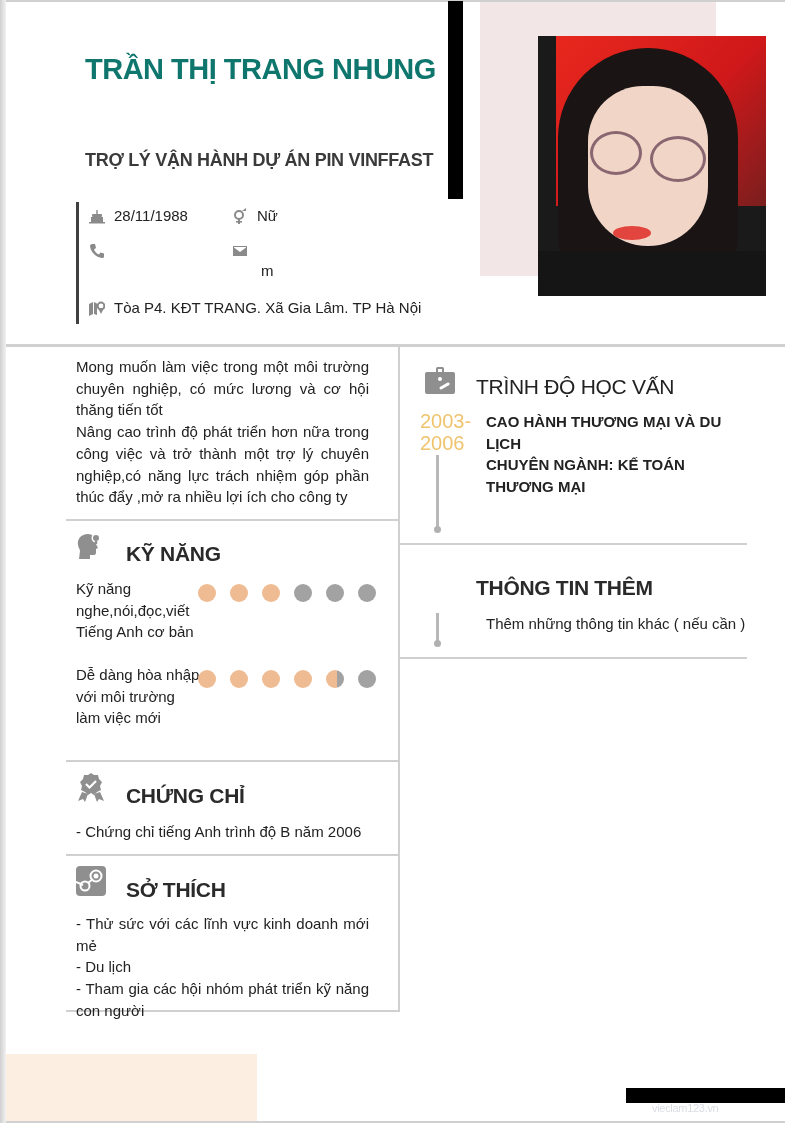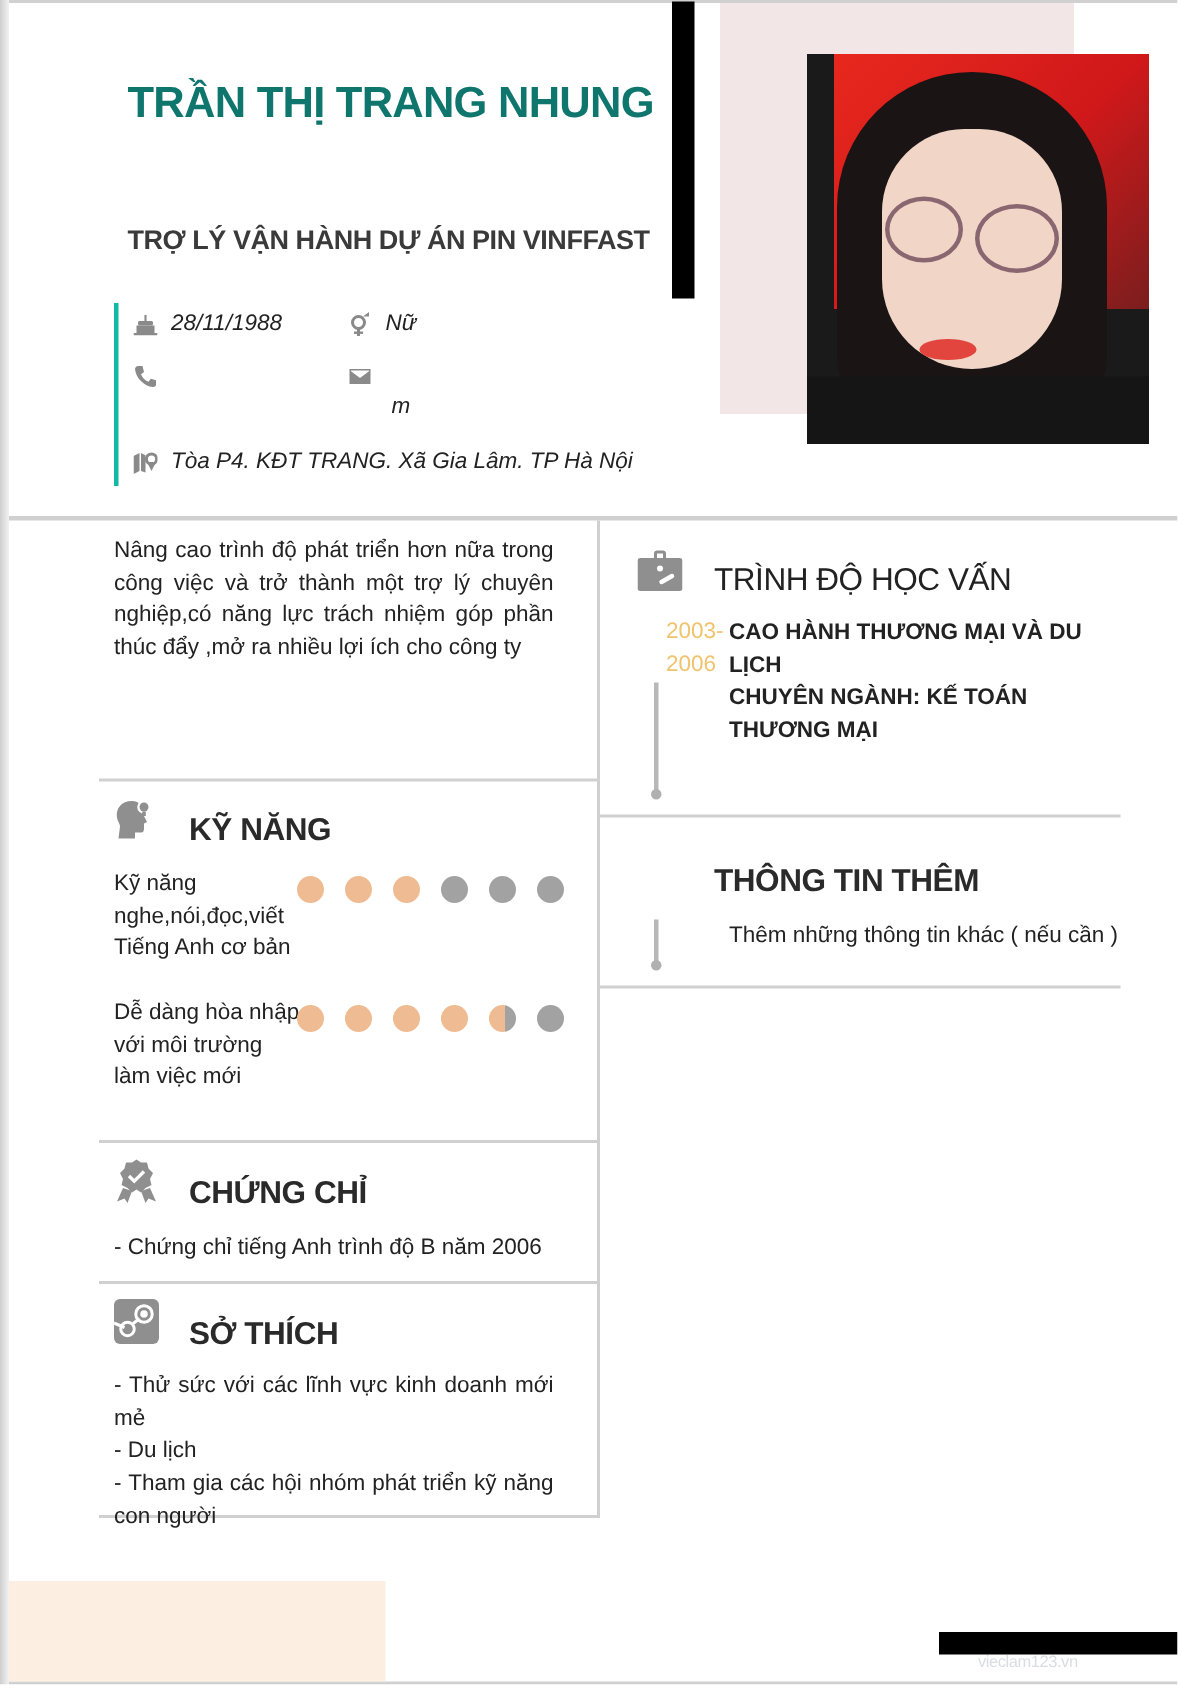--- a/index.html
+++ b/index.html
@@ -15,21 +15,21 @@
   .pink-block { position: absolute; left: 480px; top: 2px; width: 236px; height: 274px; background: #f3e6e7; }
   .photo { position: absolute; left: 538px; top: 36px; width: 228px; height: 260px; overflow: hidden; background: #1a1a1a; }
   .photo .bg-red { position: absolute; left: 18px; top: 0; width: 210px; height: 170px; background: linear-gradient(135deg, #e8281e 0%, #d0181a 55%, #7a1e1e 100%); }
   .photo .hair { position: absolute; left: 20px; top: 12px; width: 180px; height: 230px; border-radius: 90px 90px 40px 40px; background: #1b1414; }
   .photo .face { position: absolute; left: 50px; top: 50px; width: 120px; height: 160px; border-radius: 55px 55px 60px 60px; background: #f1d6c8; }
   .photo .glasses-l { position: absolute; left: 52px; top: 95px; width: 52px; height: 44px; border: 3px solid #8a6670; border-radius: 50%; }
   .photo .glasses-r { position: absolute; left: 112px; top: 100px; width: 56px; height: 46px; border: 3px solid #8a6670; border-radius: 50%; }
   .photo .lips { position: absolute; left: 75px; top: 190px; width: 38px; height: 14px; border-radius: 50%; background: #e2453e; }
   .photo .shirt { position: absolute; left: 0; top: 215px; width: 228px; height: 45px; background: #151515; }
 
-  .contact-block { position: absolute; left: 76px; top: 202px; width: 360px; height: 122px; border-left: 3px solid #14b8a6; font-style: italic; }
+  .contact-block { position: absolute; left: 76px; top: 202px; width: 360px; height: 122px; border-left: 3px solid #404040; }
   .c-item { position: absolute; display: flex; align-items: center; font-size: 15px; color: #222; }
   .c-item svg { width: 16px; height: 16px; fill: #8a8a8a; margin-right: 9px; }
 
   .hr-main { position: absolute; left: 6px; top: 344px; width: 779px; height: 3px; background: #d0d0d0; }
   .left-col-line { position: absolute; left: 398px; top: 347px; width: 2px; height: 665px; background: #d0d0d0; }
   .hr { position: absolute; height: 2px; background: #d0d0d0; }
 
   .objective { position: absolute; left: 76px; top: 356px; width: 293px; font-size: 15px; line-height: 21.7px; color: #222; text-align: justify; }
 
   .section-head { position: absolute; display: flex; align-items: center; }
@@ -37,21 +37,21 @@
   .section-title { position: absolute; font-size: 21px; font-weight: bold; color: #2a2a2a; letter-spacing: -0.3px; }
 
   .skill-label { position: absolute; left: 76px; font-size: 15px; line-height: 21.7px; color: #222; }
   .dots { position: absolute; left: 198px; display: flex; gap: 14px; }
   .dot { width: 18px; height: 18px; border-radius: 50%; background: #a2a2a2; }
   .dot.on { background: #eebb92; }
   .dot.half { background: linear-gradient(to right, #eebb92 0%, #eebb92 60%, #a2a2a2 60%); }
 
   .body-text { position: absolute; left: 76px; font-size: 15px; line-height: 21.7px; color: #222; }
 
-  .edu-years { position: absolute; left: 444px; top: 410px; font-size: 15px; line-height: 22px; color: #f0c46e; }
+  .edu-years { position: absolute; left: 420px; top: 410px; font-size: 20px; line-height: 22px; color: #f0c46e; }
   .timeline-line { position: absolute; width: 3px; background: #b8b8b8; }
   .timeline-dot { position: absolute; width: 7px; height: 7px; border-radius: 50%; background: #b0b0b0; }
   .edu-text { position: absolute; left: 486px; top: 411px; width: 260px; font-size: 15px; line-height: 21.7px; font-weight: bold; color: #222; }
   .extra-text { position: absolute; left: 486px; top: 615px; font-size: 15px; color: #222; }
 
   .peach-block { position: absolute; left: 6px; top: 1054px; width: 251px; height: 67px; background: #fdeee2; }
   .black-bar-h { position: absolute; left: 626px; top: 1088px; width: 159px; height: 15px; background: #000; }
   .watermark { position: absolute; left: 652px; top: 1102px; font-size: 11px; color: #d9dde2; letter-spacing: -0.3px; }
 </style>
 </head>
@@ -119,20 +119,21 @@
 <div class="hr-main"></div>
 <div class="left-col-line"></div>
 <div class="hr" style="left:66px; top:519px; width:333px;"></div>
 <div class="hr" style="left:66px; top:760px; width:333px;"></div>
 <div class="hr" style="left:66px; top:854px; width:333px;"></div>
 <div class="hr" style="left:66px; top:1010px; width:333px;"></div>
 <div class="hr" style="left:400px; top:543px; width:347px;"></div>
 <div class="hr" style="left:400px; top:657px; width:347px;"></div>
 
 <div class="objective">
+  <div>Mong muốn làm việc trong một môi trường chuyên nghiệp, có mức lương và cơ hội thăng tiến tốt</div>
   <div>Nâng cao trình độ phát triển hơn nữa trong công việc và trở thành một trợ lý chuyên nghiệp,có năng lực trách nhiệm góp phần thúc đẩy ,mở ra nhiều lợi ích cho công ty</div>
 </div>
 
 <div class="section-head" style="left:76px; top:530px;">
   <svg viewBox="0 0 30 30">
       <path d="M12 4 C5 4 1 9 2 15 C2.5 18 4 19 4 21 L3 29 L14 29 L14 25 L18 25 C19.5 25 20 24 20 22 L20 19 L22 18 L20 14 C20 8 17 4 12 4 Z"></path>
       <circle cx="20" cy="8" r="4.5" fill="#fff"></circle>
       <circle cx="20" cy="8" r="3"></circle>
       <rect x="18.8" y="11" width="2.4" height="3" fill="#8f8f8f"></rect>
     </svg>

